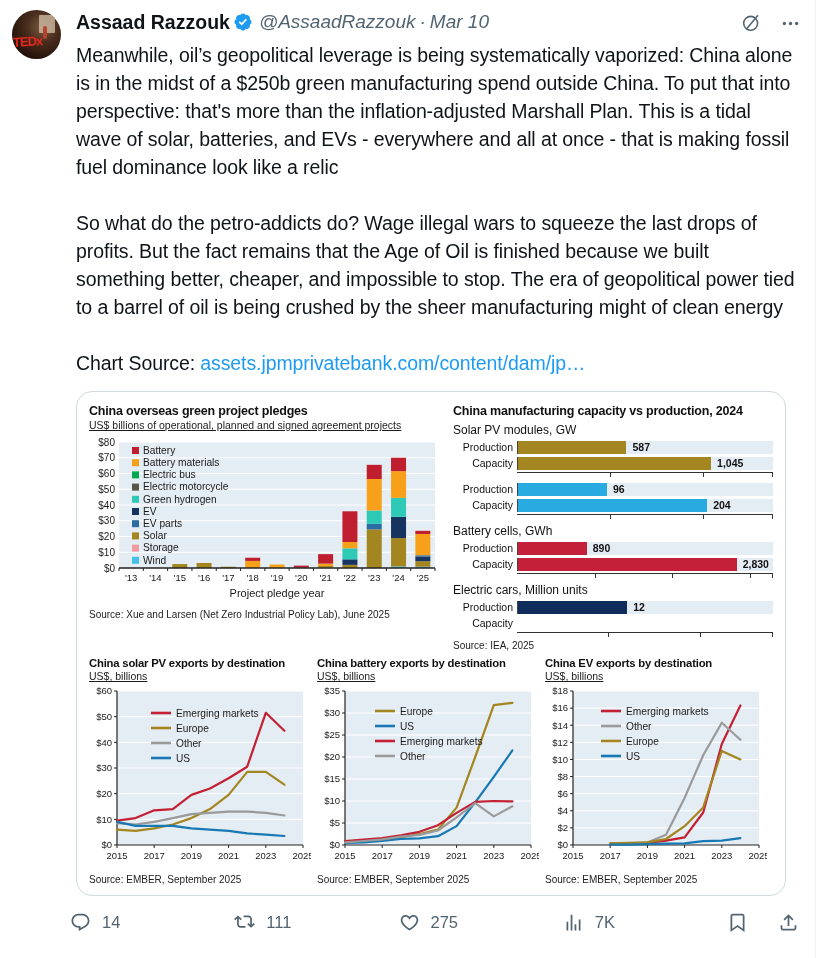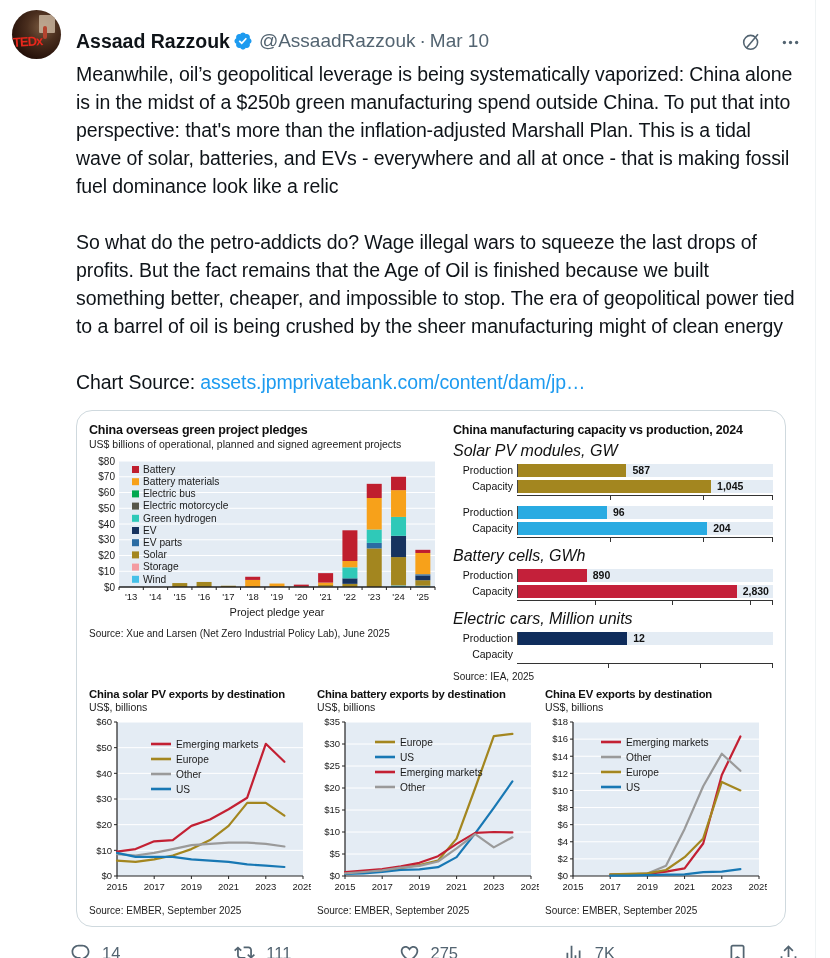--- a/index.html
+++ b/index.html
@@ -13,48 +13,48 @@
   .avatar-col { width:64px; flex:0 0 64px; }
   .avatar {
     width:49px; height:49px; border-radius:50%; overflow:hidden; position:relative;
     background:radial-gradient(circle at 62% 35%, #7a5a40 0%, #4a2e1e 35%, #241009 75%, #130805 100%);
     cursor:pointer;
   }
   .avatar .ted { position:absolute; left:1px; top:24px; font-size:13px; font-weight:bold; color:#e8271c; letter-spacing:-1px; transform:rotate(-4deg); }
   .avatar .screen { position:absolute; right:6px; top:5px; width:16px; height:18px; background:#cdb9a2; opacity:.8; border-radius:1px; }
   .avatar .person { position:absolute; right:14px; top:16px; width:4px; height:13px; background:#b4442f; border-radius:2px; }
   .content-col { flex:1; min-width:0; }
-  .head-row { display:flex; align-items:flex-start; line-height:24px;margin-top:19px; }
+  .head-row { display:flex; align-items:flex-start; line-height:24px; }
   .name { font-weight:bold; font-size:19.5px; color:#0f1419; }
   .badge { width:20px; height:20px; margin:2px 2px 0 3px; flex:0 0 auto; }
-  .meta { color:#536471; font-size:19px; margin-left:4px; white-space:nowrap; }
+  .meta { color:#536471; font-size:19px; margin-left:4px; white-space:nowrap;font-style:italic; }
   .head-spacer { flex:1; }
   .head-icons { display:flex; align-items:center; gap:18px; color:#536471; padding-top:2px; }
   .head-icons svg { display:block; cursor:pointer; }
   .body-text { font-size:19.5px; line-height:28px; letter-spacing:-0.1px; margin-top:7px; }
   .body-text p { margin-bottom:28px; }
   .body-text p:last-child { margin-bottom:0; }
   .link { color:#1d9bf0; text-decoration:none; cursor:pointer; }
   
   .card {
     margin-top:14px; border:1px solid #cfd9de; border-radius:16px; background:#fff;
     width:710px; padding:12px 12px 10px 12px; cursor:pointer;
   }
   .top-row { display:flex; gap:12px; }
   .chart-pledges { width:352px; flex:0 0 352px; }
   .chart-capacity { flex:1; min-width:0; }
   .bottom-row { display:flex; margin-top:6px; }
   .bottom-row > div { flex:1; min-width:0; }
   .c-title { font-size:12.5px; font-weight:bold; color:#101010; letter-spacing:-0.2px; white-space:nowrap; }
-  .c-sub { font-size:10.5px; color:#1c1c1c; margin:1px 0 3px; white-space:nowrap; }
+  .c-sub { font-size:10.5px; color:#1c1c1c; margin:1px 0 3px; white-space:nowrap;text-decoration:underline; }
   .c-src { font-size:10px; color:#1c1c1c; margin-top:3px; white-space:nowrap; }
   svg text { font-family:"Liberation Sans", sans-serif; }
   
   .cap-group { margin-top:5px; }
-  .cap-label { font-size:16px; color:#111; margin-bottom:3px;font-style:italic; }
+  .cap-label { font-size:12px; color:#111; margin-bottom:3px; }
   .cap-row { display:flex; align-items:center; height:14px; margin-bottom:2px; }
   .cap-rowlabel { width:64px; flex:0 0 64px; text-align:right; font-size:10.5px; color:#111; padding-right:4px; }
   .cap-track { flex:1; position:relative; height:13px; background:#e4ecf4; border-left:1px solid #444; }
   .cap-bar { height:13px; }
   .cap-val { position:absolute; top:0; font-size:10.5px; line-height:13px; color:#111; white-space:nowrap;font-weight:bold; }
   .cap-axis { margin-left:64px; height:5px; border-top:1.3px solid #333; position:relative; }
   .cap-tick { position:absolute; top:0; width:1px; height:4px; background:#333; }
   
   .actions { display:flex; align-items:center; margin:16px 0 0 -6px; color:#536471; }
   .act { display:flex; align-items:center; gap:11px; flex:1; cursor:pointer; }

